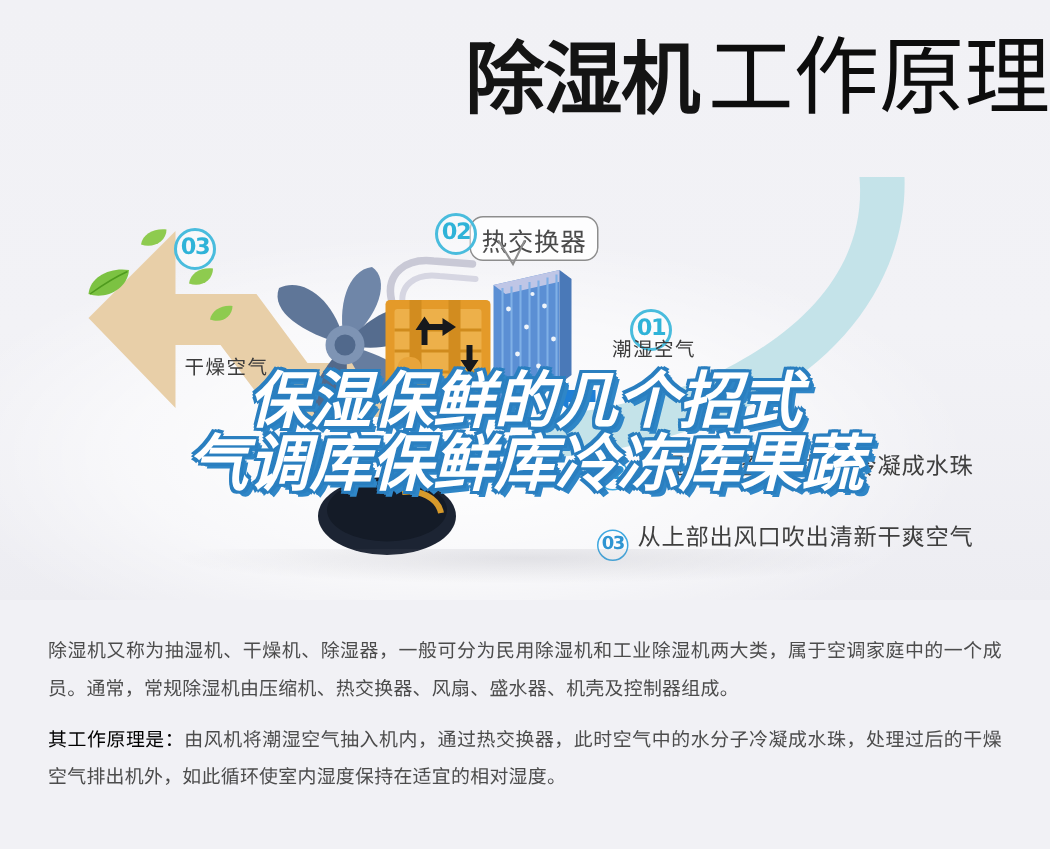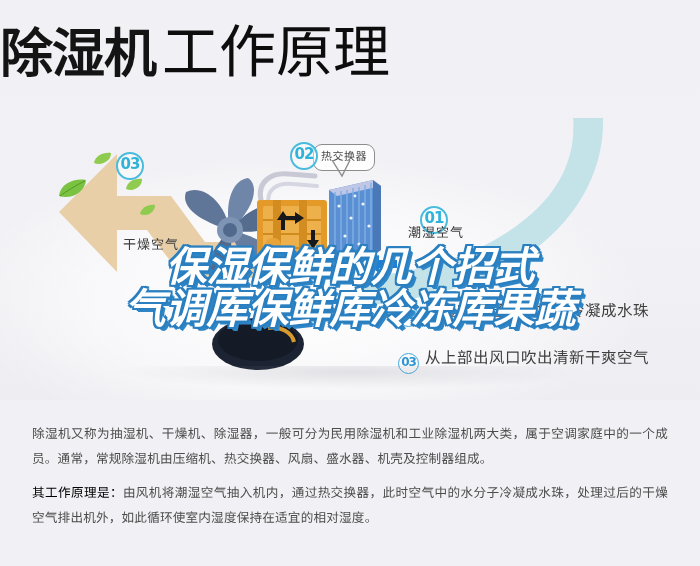--- a/index.html
+++ b/index.html
@@ -17,21 +17,21 @@
     position:absolute;left:0;top:0;width:700px;height:400px;
     background:
       radial-gradient(ellipse 480px 200px at 300px 300px, #ffffff 0%, rgba(255,255,255,0.55) 45%, rgba(255,255,255,0) 72%),
       linear-gradient(180deg,#f1f1f5 0%, #f2f2f6 55%, #ededf2 100%);
     overflow:hidden;
   }
 
   
   #headline{
     position:absolute;left:0;top:24px;width:700px;
-    text-align:left;
+    text-align:right;
     white-space:nowrap;
     line-height:1;
   }
   #headline .hl-a{
     font-family:"DejaVu Sans","Liberation Sans",sans-serif;
     font-size:53px;font-weight:bold;color:#141414;
     letter-spacing:-1px;
   }
   #headline .hl-b{
     font-family:"DejaVu Sans","Liberation Sans",sans-serif;
@@ -82,23 +82,23 @@
     letter-spacing:1px;
   }
   .ilabel.dark{color:#3c3c3c;}
   .ilabel.white{color:#ffffff;font-size:12px;letter-spacing:1px;}
 
   
   #hx-bubble{
     position:absolute;left:313px;top:144px;
     border:1.5px solid #8d8d8d;border-radius:9px;
     background:rgba(255,255,255,0.85);
-    padding:2px 7px 7px 7px;
-    font-family:"DejaVu Sans","Liberation Sans",sans-serif;
-    font-size:11px;color:#4a4a4a;white-space:nowrap;
+    padding:2px 7px 1px 7px;
+    font-family:"DejaVu Sans","Liberation Sans",sans-serif;
+    font-size:17px;color:#4a4a4a;white-space:nowrap;
     letter-spacing:0.5px;
   }
   #hx-pointer{position:absolute;left:330px;top:160px;width:22px;height:22px;}
 
   
   .caption{
     position:absolute;
     font-family:"DejaVu Sans","Liberation Sans",sans-serif;
     font-size:15.5px;color:#3f3f3f;white-space:nowrap;
     letter-spacing:0.5px;

